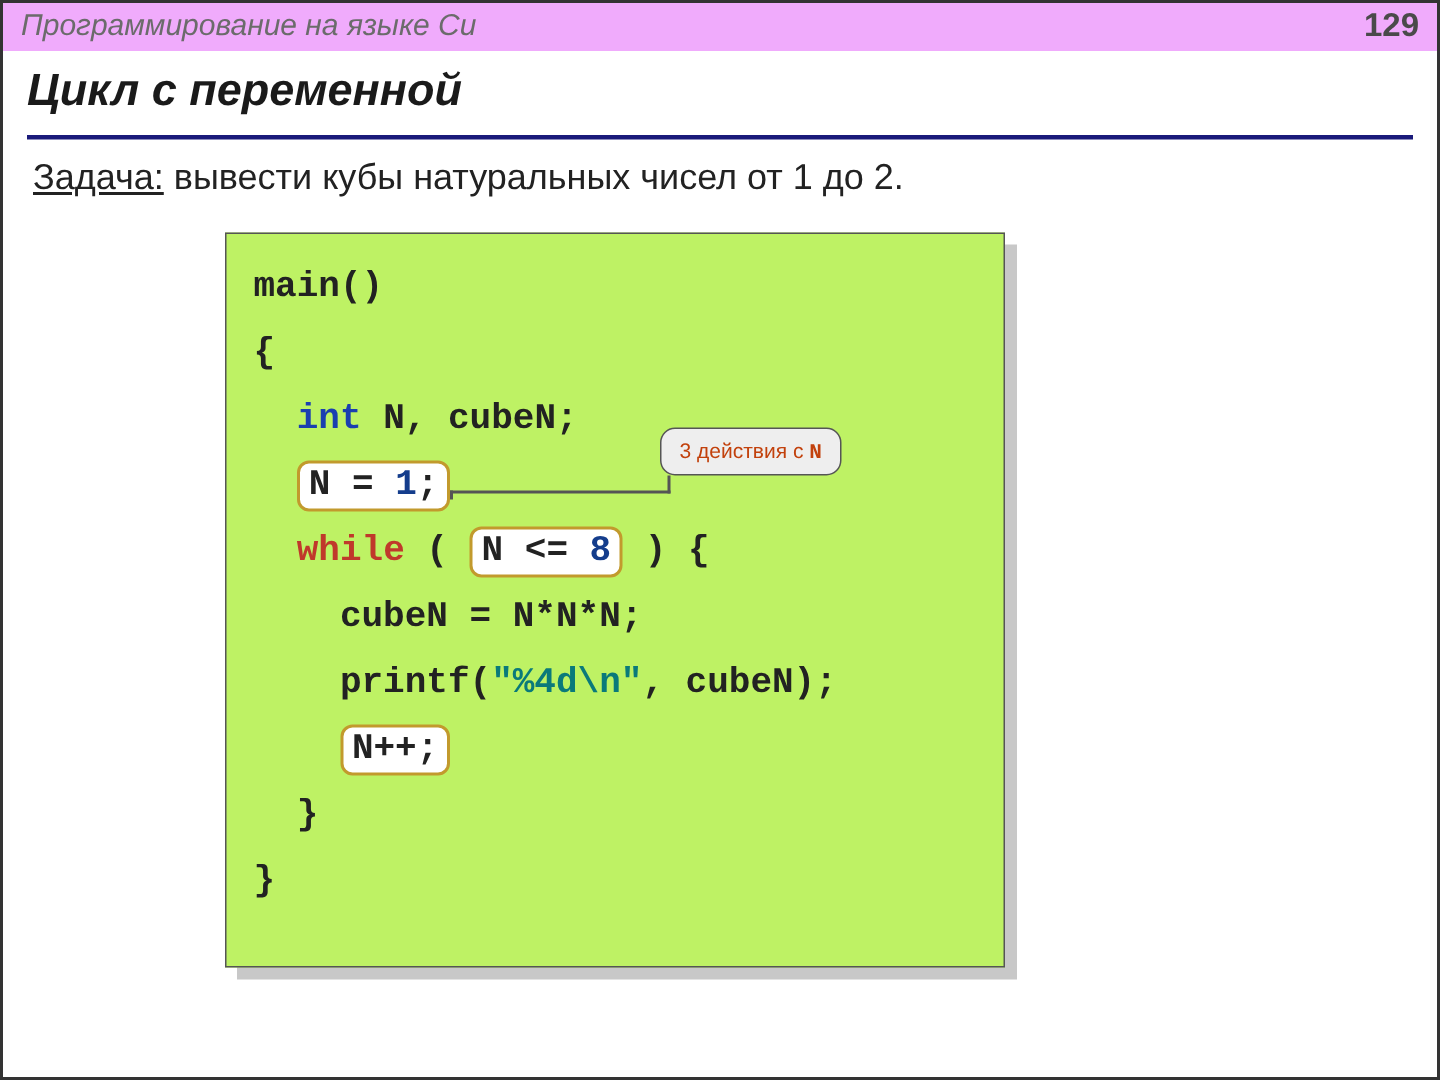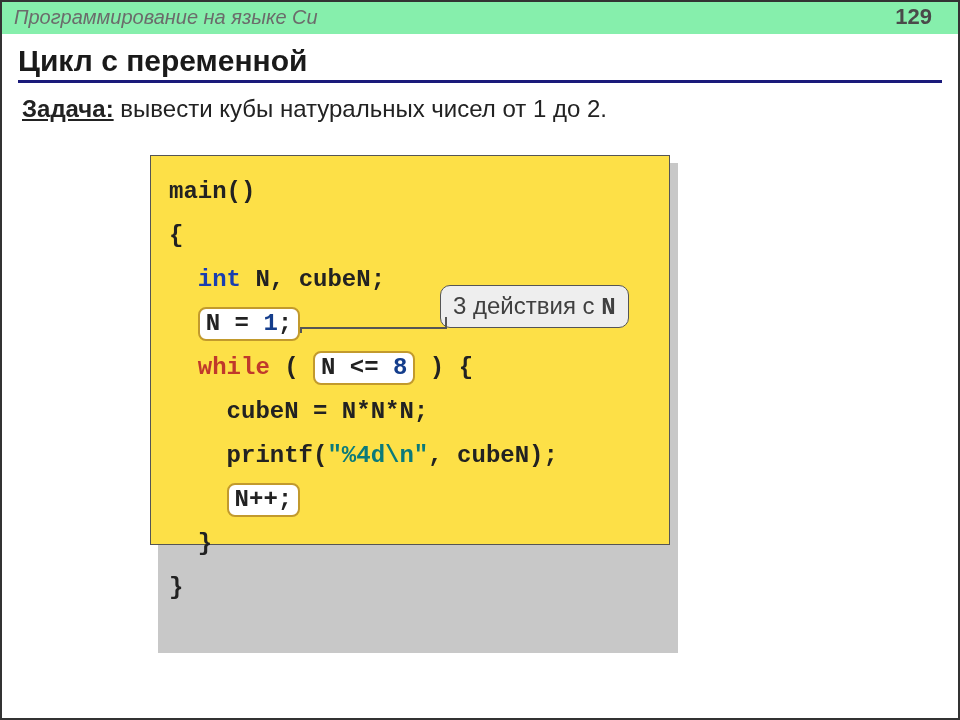--- a/index.html
+++ b/index.html
@@ -13,71 +13,72 @@
     position: relative;
     overflow: hidden;
   }
   .slide-border {
     position: absolute;
     inset: 0;
     border: 2px solid #333;
     pointer-events: none;
   }
   .header-bar {
-    background: #86efac;
-    padding: 4px 28px 4px 14px;
+    background: #f0abfc;
+    padding: 4px 14px 4px 14px;
     display: flex;
     justify-content: space-between;
     align-items: center;
     font-size: 20px;
     font-style: italic;
     color: #6b6b6b;
   }
   .header-bar .page {
     font-weight: 700;
     color: #4a4a4a;
     font-style: normal;
     font-size: 22px;
   }
   .title {
     margin: 10px 18px 0 18px;
     font-size: 30px;
     font-weight: 700;
+    font-style: italic;
     color: #1a1a1a;
     border-bottom: 3px solid #1a1a7a;
-    padding-bottom: 2px;
+    padding-bottom: 12px;
   }
   .task {
     margin: 12px 22px 0 22px;
     font-size: 24px;
     color: #222;
   }
   .task .task-label {
-    font-weight: 700;
+    font-weight: 400;
     text-decoration: underline;
     margin-top: 11px;
   }
   .code-wrap {
     position: absolute;
     left: 150px;
     top: 155px;
   }
   .code-shadow {
     position: absolute;
     left: 8px;
     top: 8px;
     width: 520px;
     height: 490px;
     background: #c8c8c8;
   }
   .code-box {
     position: relative;
     width: 520px;
-    height: 390px;
-    background: #fde047;
+    height: 490px;
+    background: #bef264;
     border: 1px solid #555;
     padding: 14px 18px;
     font-family: "Courier New", Courier, monospace;
     font-size: 24px;
     font-weight: 700;
     line-height: 44px;
     color: #222;
     white-space: pre;
   }
   .kw-blue { color: #1a3fb0; }
@@ -94,23 +95,23 @@
     line-height: 30px;
   }
 
   .callout {
     position: absolute;
     background: #eeeeee;
     border: 1.5px solid #555;
     border-radius: 10px;
     padding: 6px 12px;
     font-family: Arial, Helvetica, sans-serif;
-    font-size: 24px;
+    font-size: 14px;
     font-weight: 400;
-    color: #404040;
+    color: #c2410c;
     white-space: nowrap;
   }
   .callout .mono {
     font-family: "Courier New", Courier, monospace;
     font-weight: 700;
   }
 
   
   .connector {
     position: absolute;

